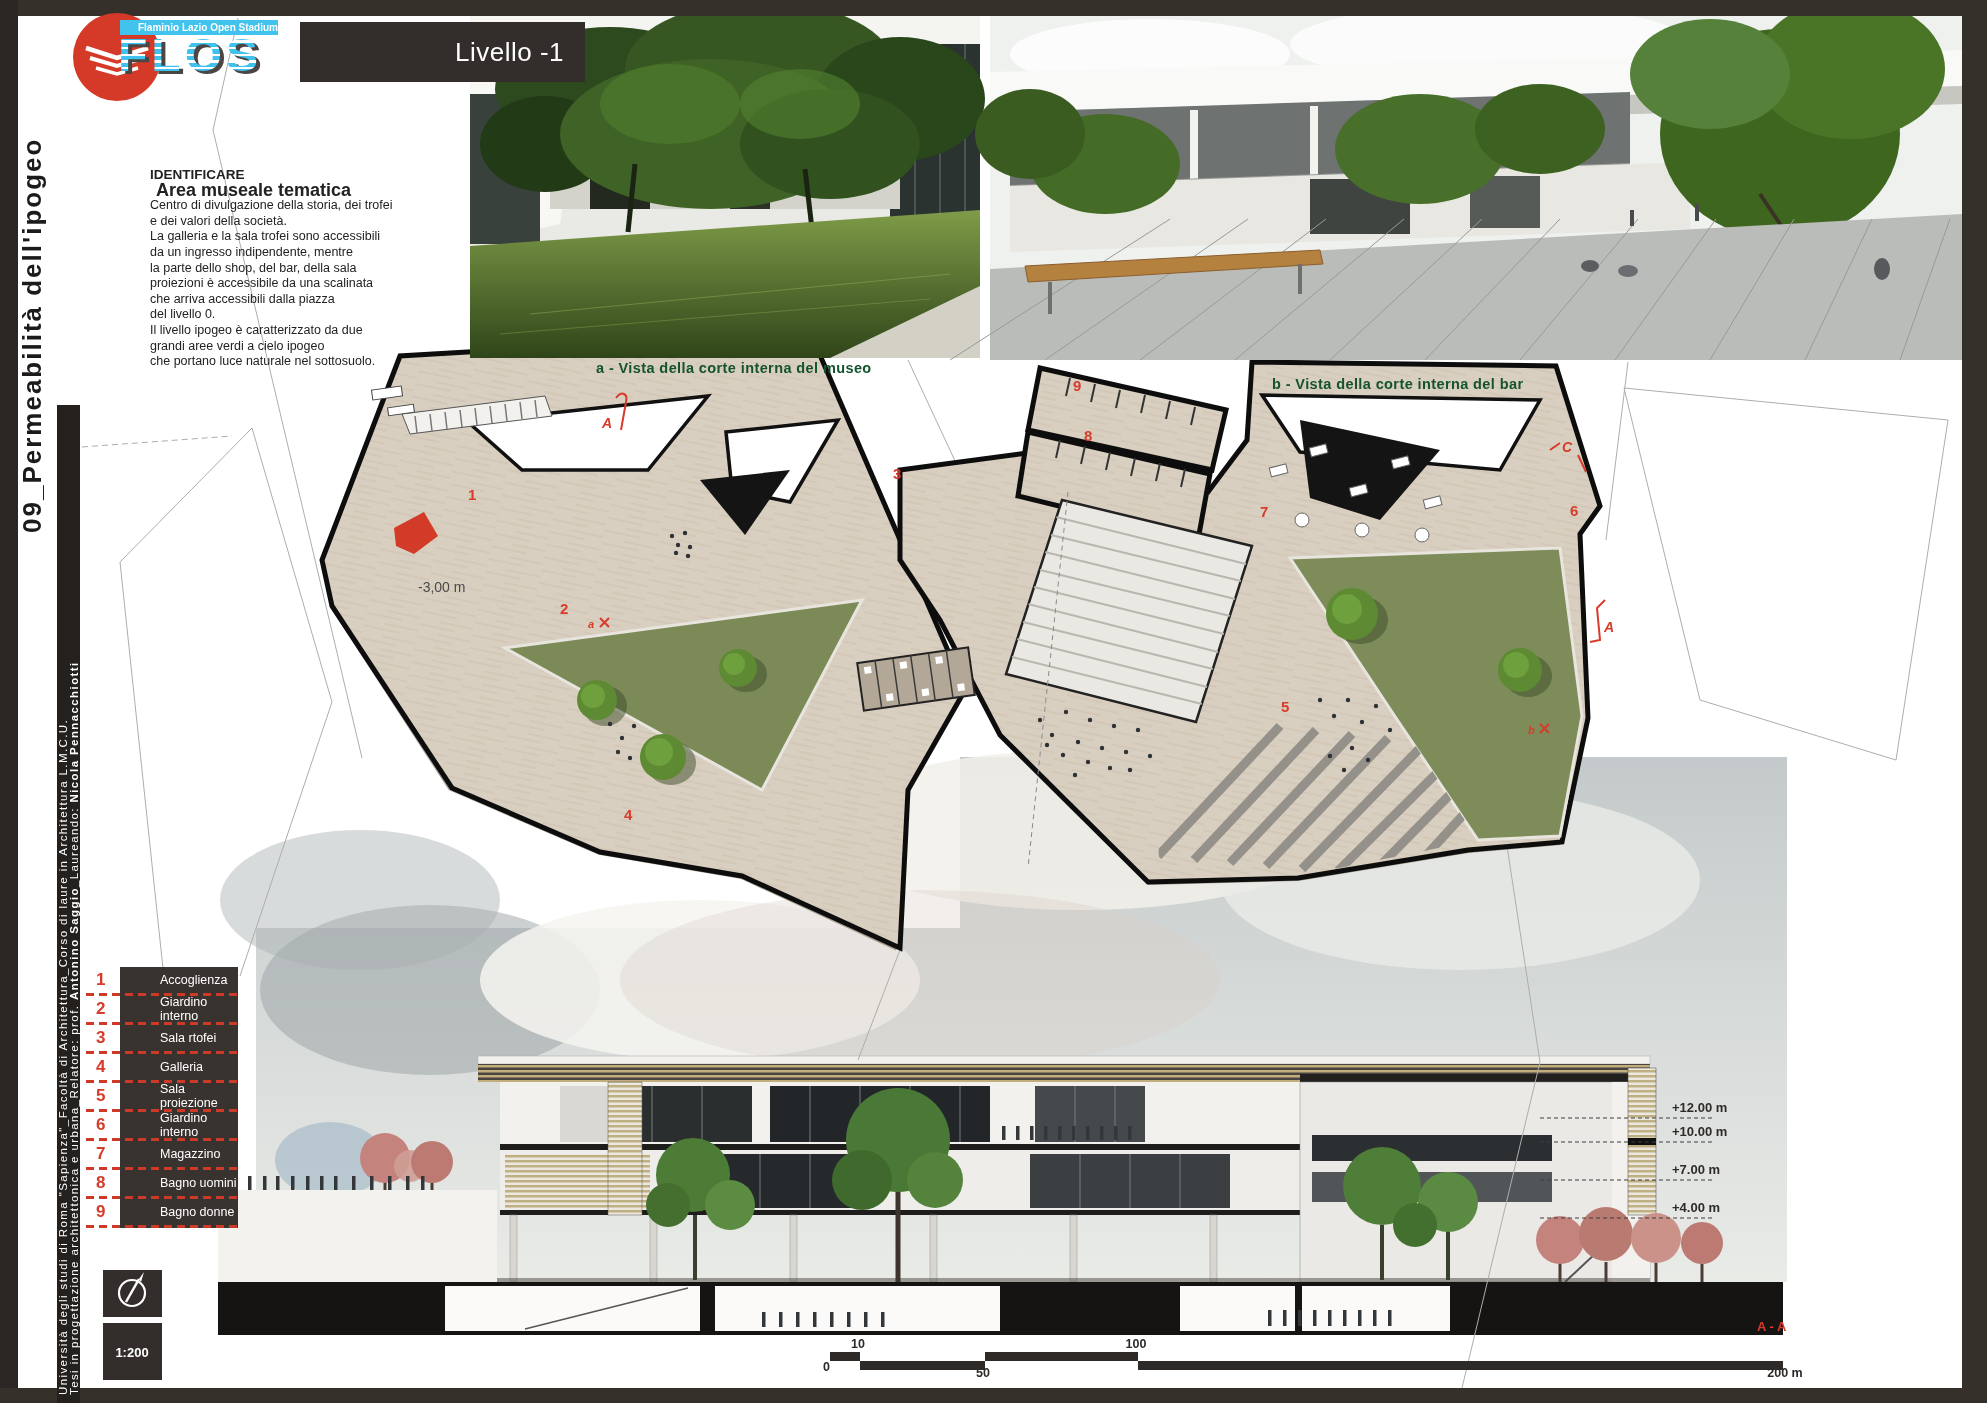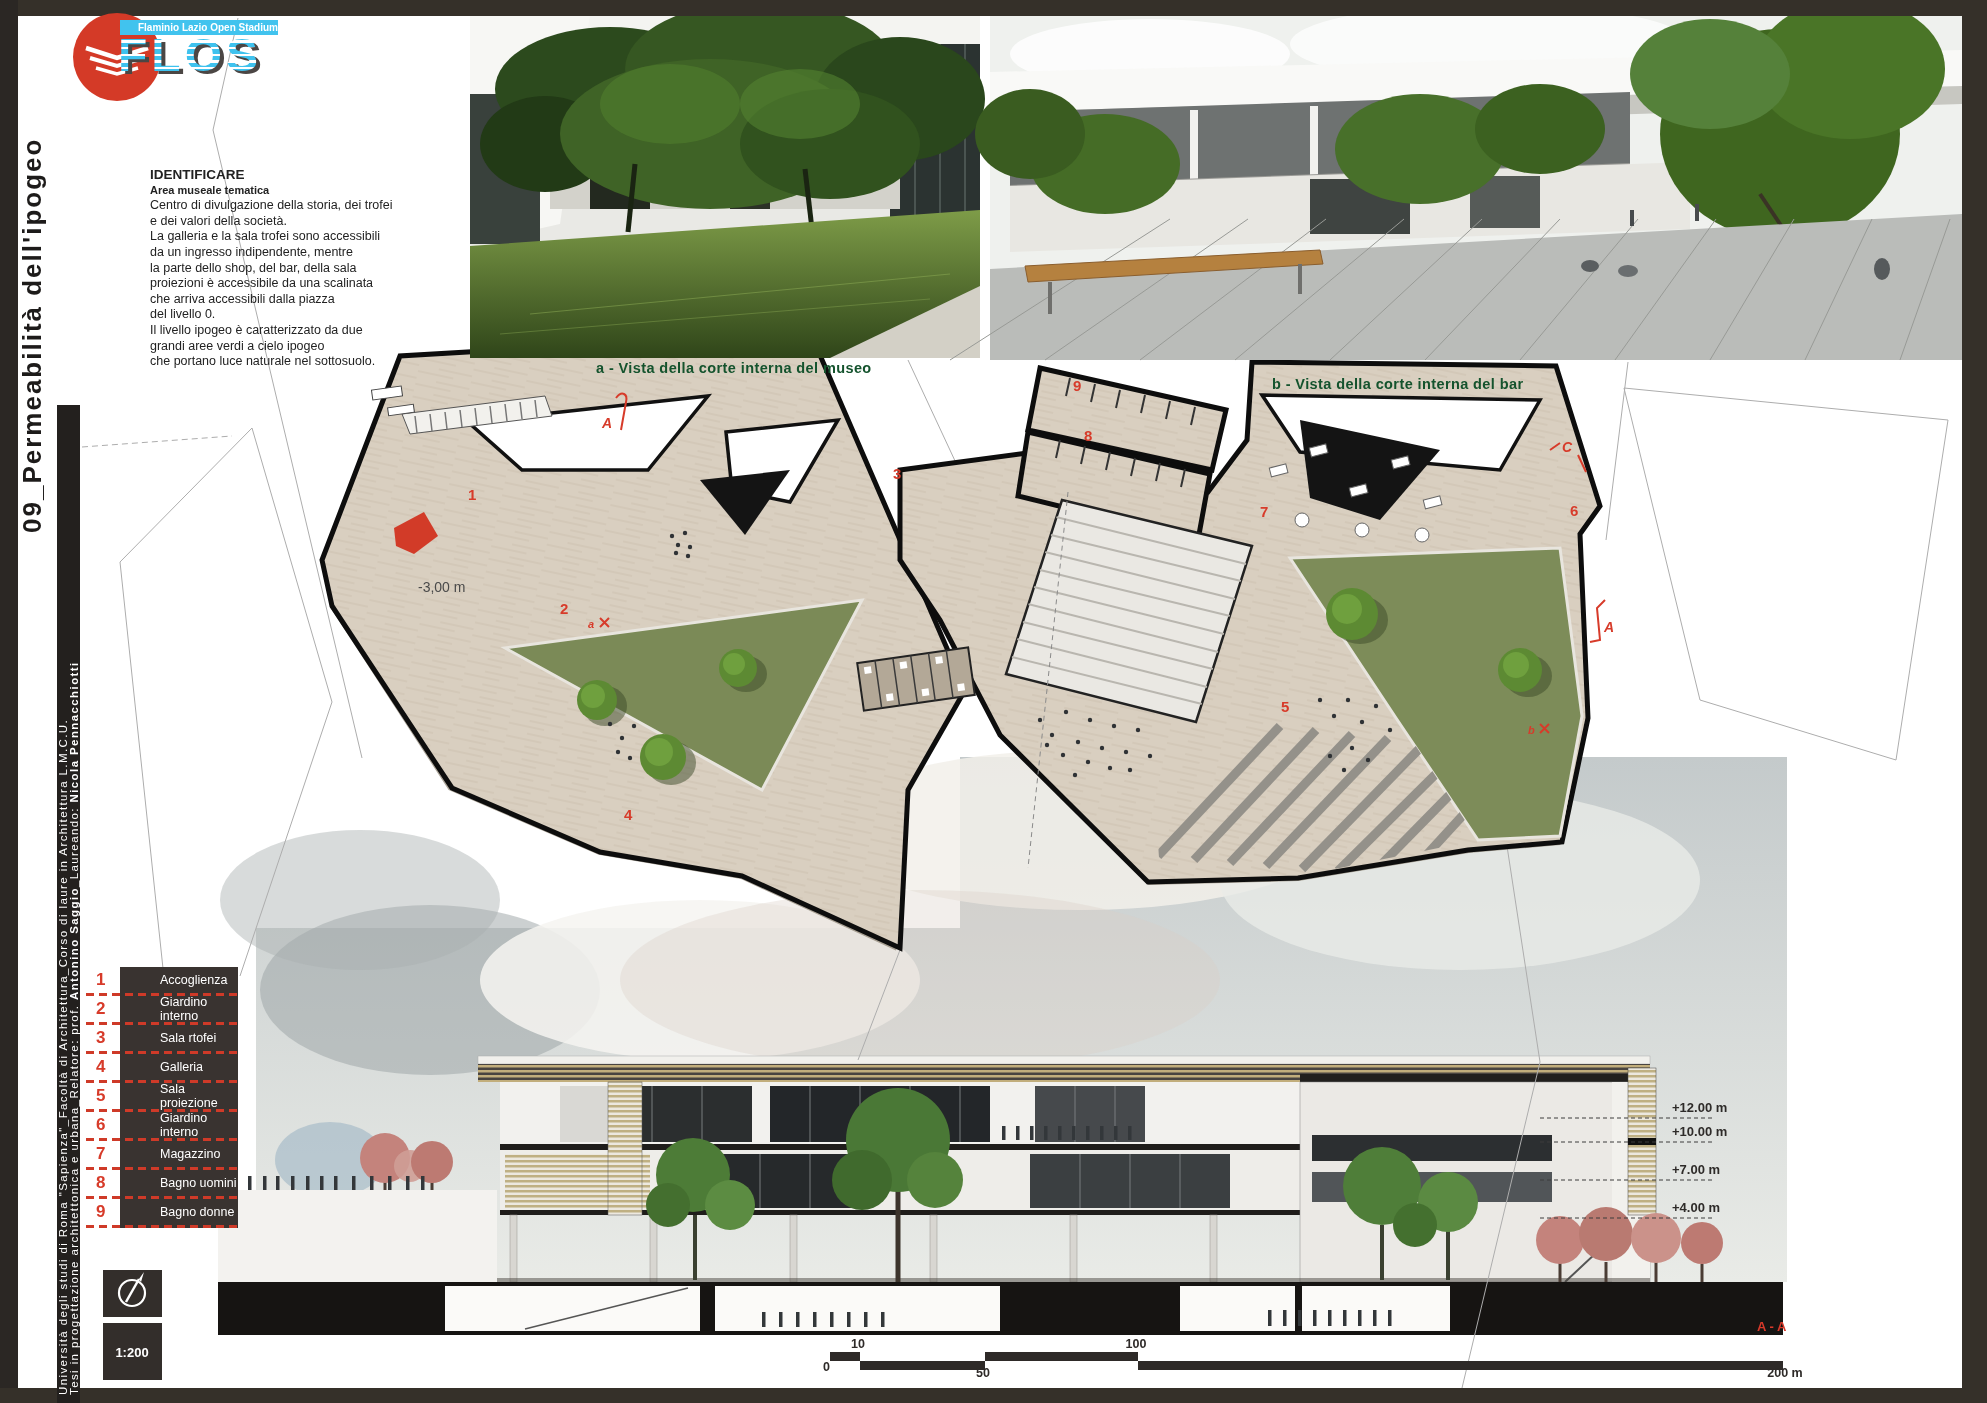--- a/index.html
+++ b/index.html
@@ -26,21 +26,21 @@
   .flos-word{left:118px;top:28px;font-size:48px;font-weight:bold;letter-spacing:4px;transform:scaleY(.95);}
   .flos-shadow{color:#4b4644;left:122px;top:31px;}
   .flos-stripes{background:repeating-linear-gradient(180deg,#3fc2ee 0 4.5px,#ffffff 4.5px 7px);
                 -webkit-background-clip:text;background-clip:text;color:transparent;}
   
   .level-box{left:300px;top:22px;width:285px;height:60px;background:#332e2b;color:#fff;
              font-size:26px;line-height:60px;padding-left:155px;box-sizing:border-box;letter-spacing:.5px;}
   
   .desc{left:150px;top:138px;width:285px;color:#222;font-size:12.5px;line-height:15.6px;}
   .desc .h1{font-weight:bold;font-size:13.5px;margin-top:29px;}
-  .desc .h2{font-weight:bold;font-size:11px;}
+  .desc .h2{font-weight:bold;font-size:18px;margin-left:6px;}
   
   .caption{position:absolute;color:#14532d;font-size:14.5px;font-weight:600;letter-spacing:.4px;}
   
   .legend{left:86px;top:967px;width:152px;}
   .legend .lg-box{position:absolute;left:34px;top:0;width:118px;height:261px;background:#393330;}
   .lg-row{position:relative;display:flex;height:26px;align-items:center;}
   .lg-num{width:34px;padding-left:10px;box-sizing:border-box;color:#d73b2a;font-size:17px;font-weight:bold;}
   .lg-label{flex:1;align-self:stretch;display:flex;align-items:center;color:#fff;
             font-size:12.5px;font-weight:normal;padding-left:40px;}
   .lg-dash{position:relative;height:3px;margin:0;background:repeating-linear-gradient(90deg,#cf3a28 0 8px,transparent 8px 13px);}
@@ -556,20 +556,21 @@
   <svg class="abs" style="left:72px;top:12px" width="92" height="92">
     <circle cx="45" cy="45" r="44" fill="#d43a27"></circle>
     <path d="M14,36 L45,46 L76,36" stroke="#fff" stroke-width="4.5" fill="none"></path>
     <path d="M18,46 L45,54 L72,46" stroke="#fff" stroke-width="4" fill="none"></path>
     <path d="M24,56 L45,62 L66,56" stroke="#fff" stroke-width="3.5" fill="none"></path>
   </svg>
   <div class="abs flos-banner">Flaminio Lazio Open Stadium</div>
   <div class="abs flos-word flos-shadow">FLOS</div>
   <div class="abs flos-word flos-stripes" style="left:118px;top:28px">FLOS</div>
 
+  <div class="abs level-box">Livello -1</div>
 
   <div class="abs desc">
     <div class="h1">IDENTIFICARE</div>
     <div class="h2">Area museale tematica</div>
     <div>Centro di divulgazione della storia, dei trofei</div>
     <div>e dei valori della società.</div>
     <div>La galleria e la sala trofei sono accessibili</div>
     <div>da un ingresso indipendente, mentre</div>
     <div>la parte dello shop, del bar, della sala</div>
     <div>proiezioni è accessibile da una scalinata</div>

